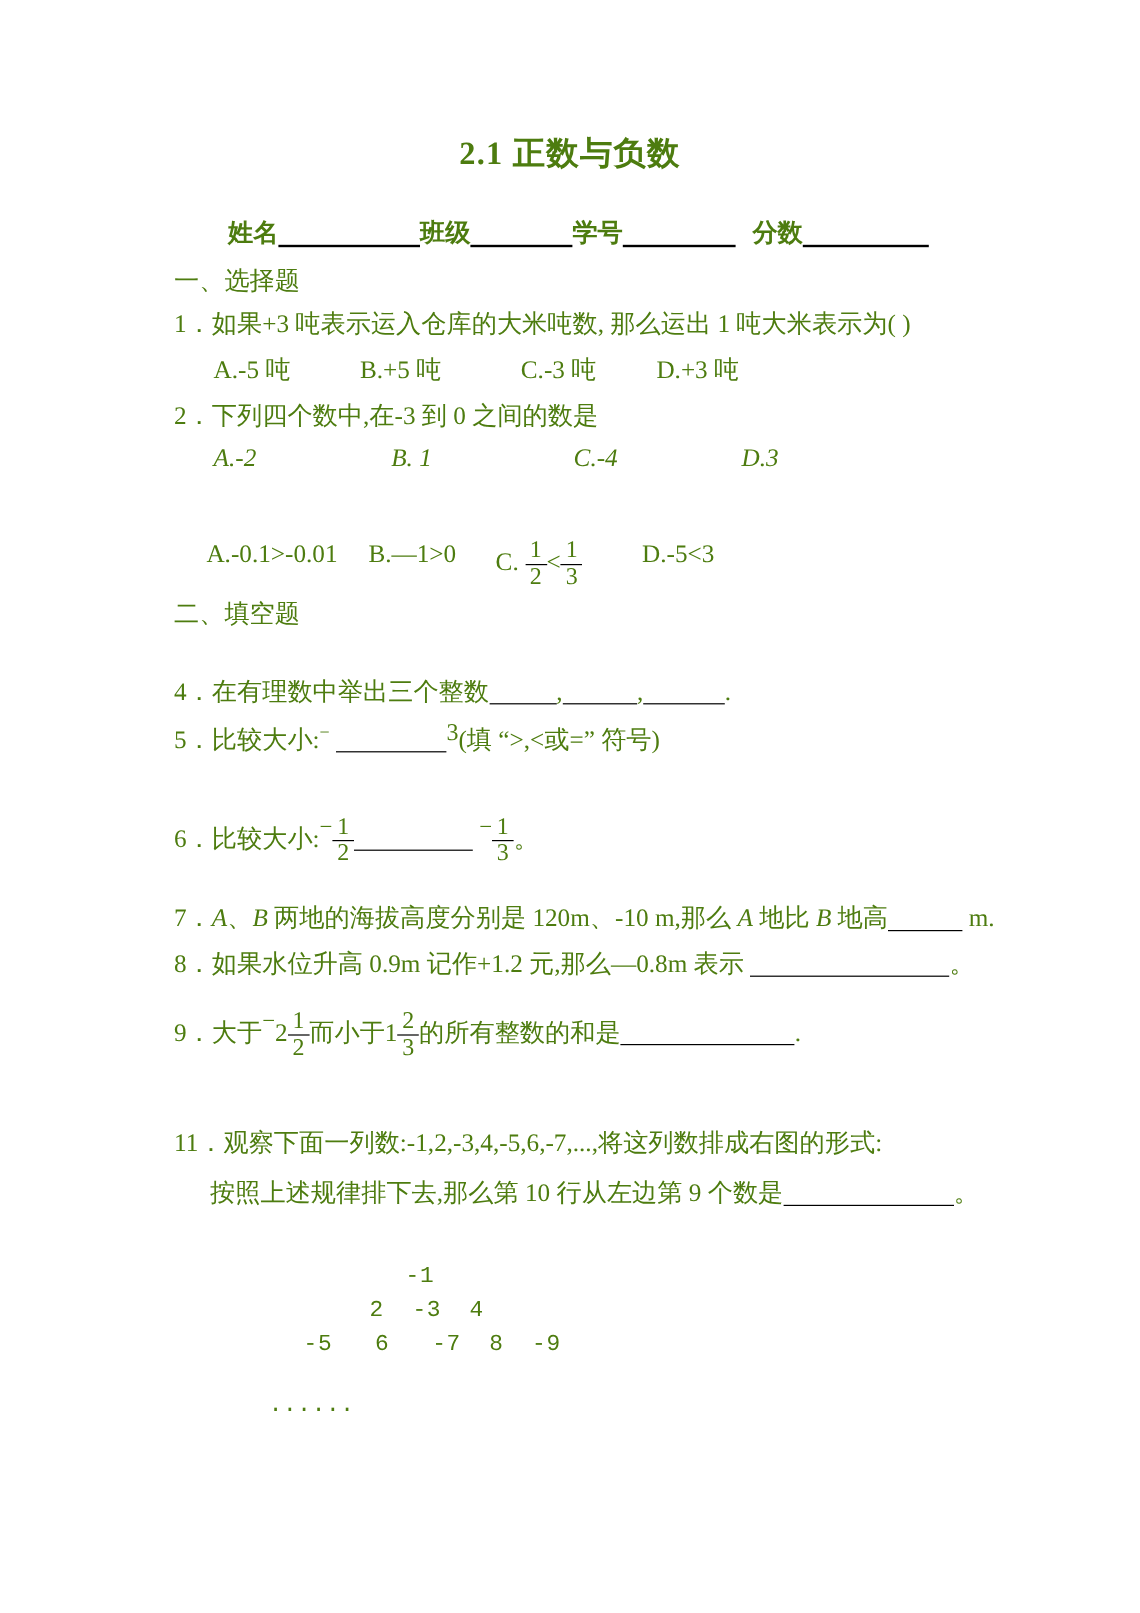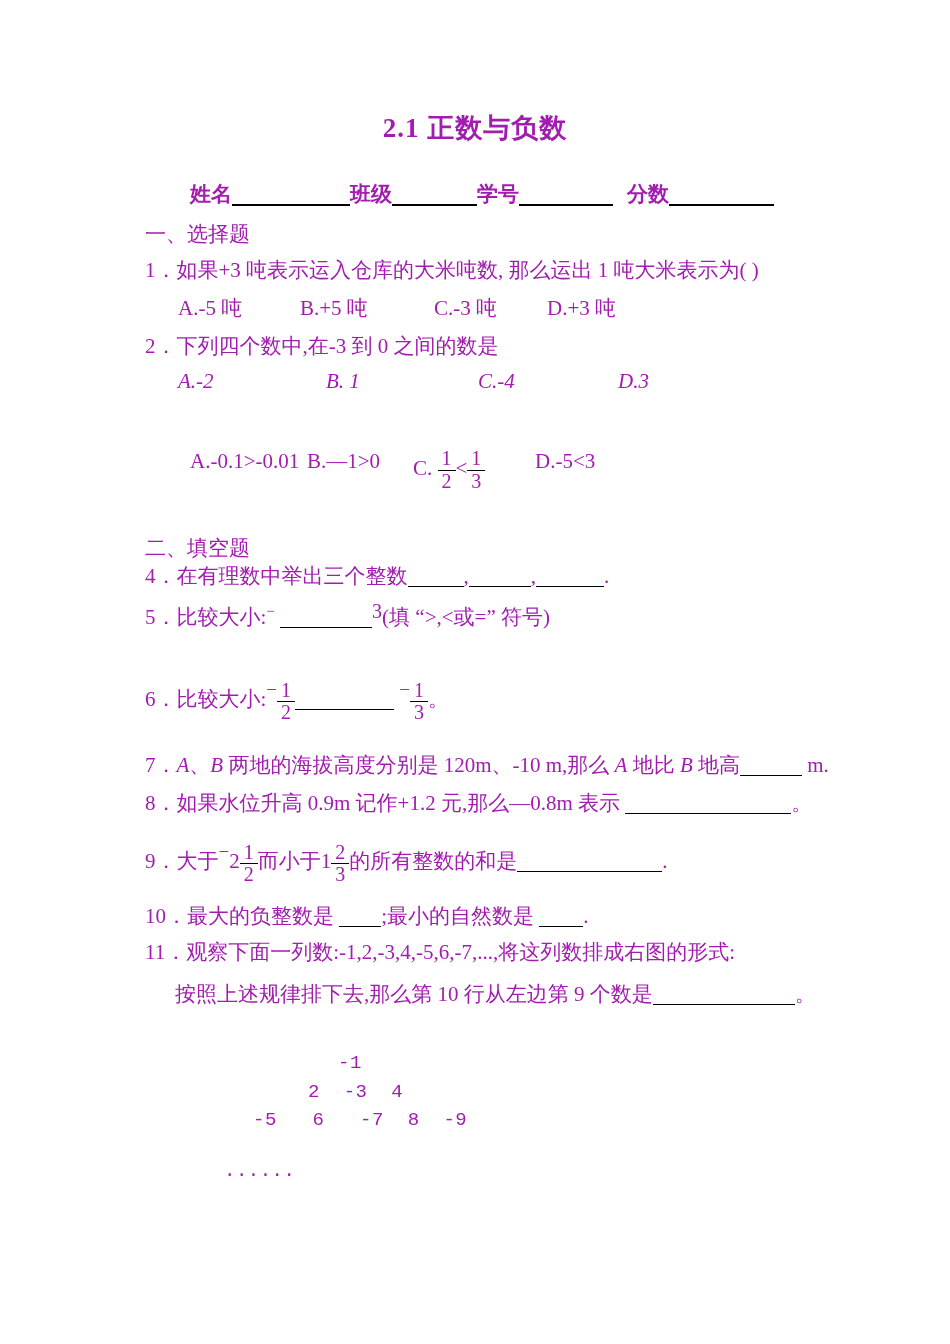--- a/index.html
+++ b/index.html
@@ -1,17 +1,17 @@
 <!DOCTYPE html>
 <html><head>
 <meta charset="utf-8">
 <style>
   html,body{margin:0;padding:0;background:#fff;}
   .sheet{
-    position:relative;width:950px;height:1344px;background:#ffffff;color:#a21caf;
+    position:relative;width:950px;height:1344px;background:#ffffff;color:#4d7c0f;
     font-family:"Liberation Serif","DejaVu Serif",serif;font-size:21px;overflow:hidden;
   }
   .abs{position:absolute;white-space:nowrap;line-height:1.25;}
   .b{font-weight:bold;}
   .i{font-style:italic;}
   .title{position:absolute;top:110px;left:0;width:100%;text-align:center;
          font-size:27px;font-weight:bold;letter-spacing:1px;}
   .blank{display:inline-block;border-bottom:1.4px solid #000;height:1em;vertical-align:-4px;}
   .hblank{display:inline-block;border-bottom:2px solid #000;height:1em;vertical-align:-5px;}
   .frac{display:inline-block;vertical-align:middle;text-align:center;line-height:1.08;font-size:20px;}
@@ -40,29 +40,29 @@
   <div class="abs" style="top:295px;left:300px">B.+5 吨</div>
   <div class="abs" style="top:295px;left:434px">C.-3 吨</div>
   <div class="abs" style="top:295px;left:547px">D.+3 吨</div>
 
   <div class="abs" style="top:333px;left:145px">2．下列四个数中,在-3 到 0 之间的数是</div>
   <div class="abs i" style="top:368px;left:178px">A.-2</div>
   <div class="abs i" style="top:368px;left:326px">B. 1</div>
   <div class="abs i" style="top:368px;left:478px">C.-4</div>
   <div class="abs i" style="top:368px;left:618px">D.3</div>
 
-  <div class="abs" style="top:448px;left:190px">A.-0.1&gt;-0.01</div>
+  <div class="abs" style="top:448px;left:172px">A.-0.1&gt;-0.01</div>
   <div class="abs" style="top:448px;left:307px">B.—1&gt;0</div>
   <div class="abs" style="top:448px;left:413px">
     <span>C.</span>
     <span class="frac"><span class="fnum">1</span><span class="fden">2</span></span><span>&lt;</span><span class="frac"><span class="fnum">1</span><span class="fden">3</span></span>
   </div>
   <div class="abs" style="top:448px;left:535px">D.-5&lt;3</div>
 
-  <div class="abs" style="top:535px;left:145px">二、填空题</div>
+  <div class="abs" style="top:498px;left:145px">二、填空题</div>
 
   <div class="abs" style="top:563px;left:145px">
     <span>4．在有理数中举出三个整数</span><span class="blank" style="width:56px"></span><span>,</span><span class="blank" style="width:62px"></span><span>,</span><span class="blank" style="width:68px"></span><span>.</span>
   </div>
 
   <div class="abs" style="top:599px;left:145px">
     <span>5．比较大小:</span><span class="supm">−</span>&nbsp;<span class="blank" style="width:92px"></span><span class="sup3">3</span><span>(填 “&gt;,&lt;或=” 符号)</span>
   </div>
 
   <div class="abs" style="top:678px;left:145px">
@@ -74,23 +74,20 @@
   </div>
 
   <div class="abs" style="top:790px;left:145px">
     <span>8．如果水位升高 0.9m 记作+1.2 元,那么—0.8m 表示 </span><span class="blank" style="width:166px"></span><span>。</span>
   </div>
 
   <div class="abs" style="top:840px;left:145px">
     <span>9．大于</span><span class="fm">−</span><span>2</span><span class="frac"><span class="fnum">1</span><span class="fden">2</span></span><span>而小于</span><span>1</span><span class="frac"><span class="fnum">2</span><span class="fden">3</span></span><span>的所有整数的和是</span><span class="blank" style="width:145px"></span><span>.</span>
   </div>
 
-  <div class="abs" style="top:903px;left:145px">
-    <span>10．最大的负整数是 </span><span class="blank" style="width:42px"></span><span>;最小的自然数是 </span><span class="blank" style="width:44px"></span><span>.</span>
-  </div>
 
   <div class="abs" style="top:939px;left:145px">11．观察下面一列数:-1,2,-3,4,-5,6,-7,...,将这列数排成右图的形式:</div>
   <div class="abs" style="top:981px;left:175px">
     <span>按照上述规律排下去,那么第 10 行从左边第 9 个数是</span><span class="blank" style="width:142px"></span><span>。</span>
   </div>
 
   <div class="abs mono" style="top:1052px;left:338px">-1</div>
   <div class="abs mono" style="top:1081px;left:308px">2  -3  4</div>
   <div class="abs mono" style="top:1109px;left:253px">-5   6   -7  8  -9</div>
   <div class="abs mono" style="top:1160px;left:224px">......</div>

